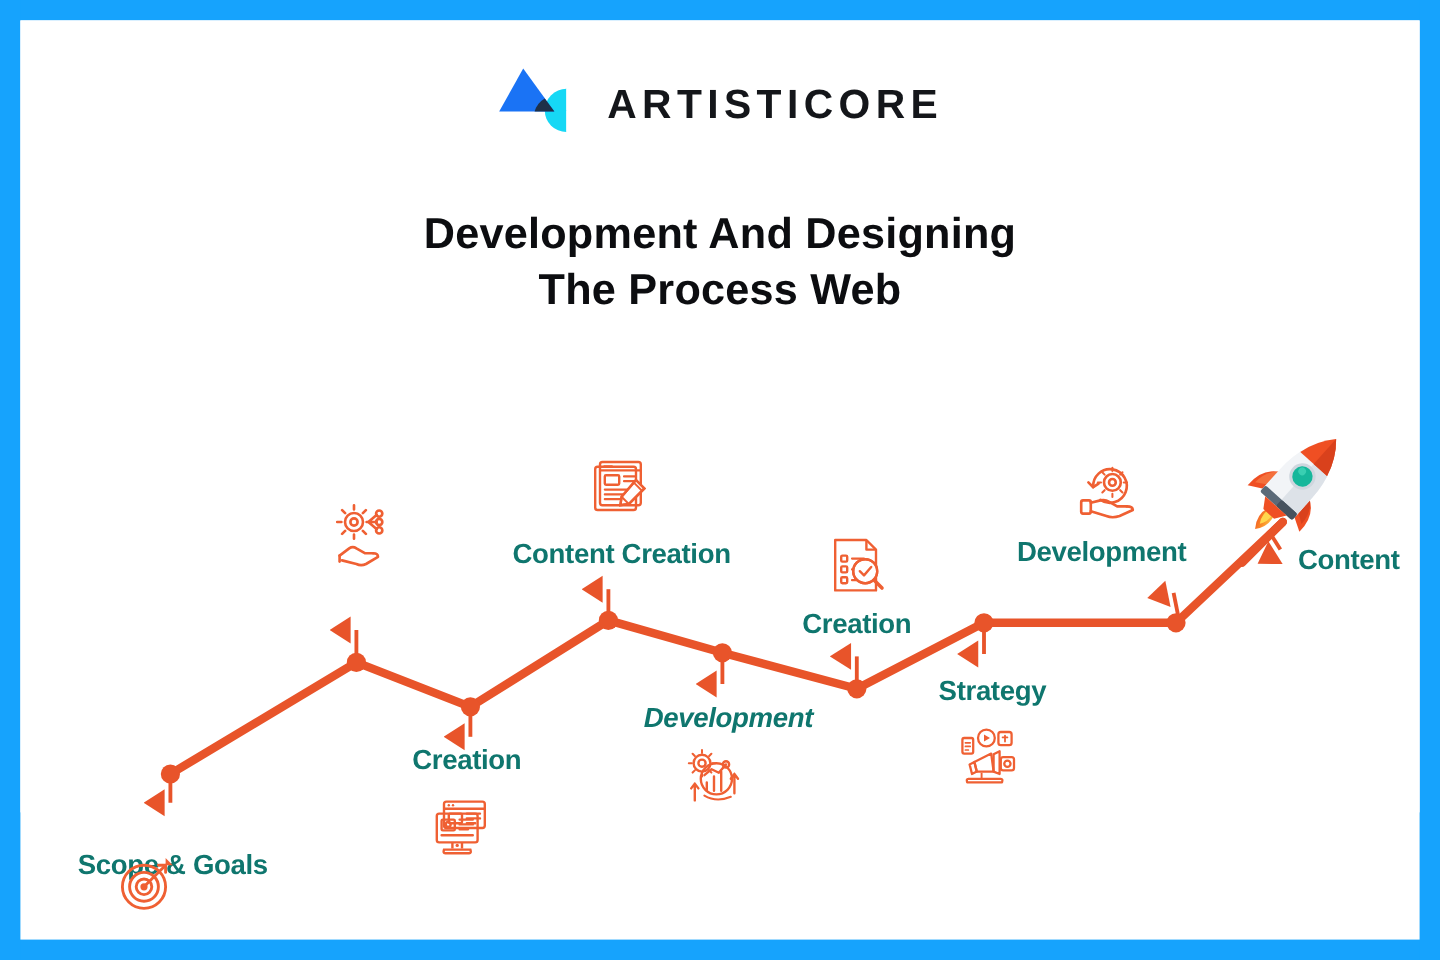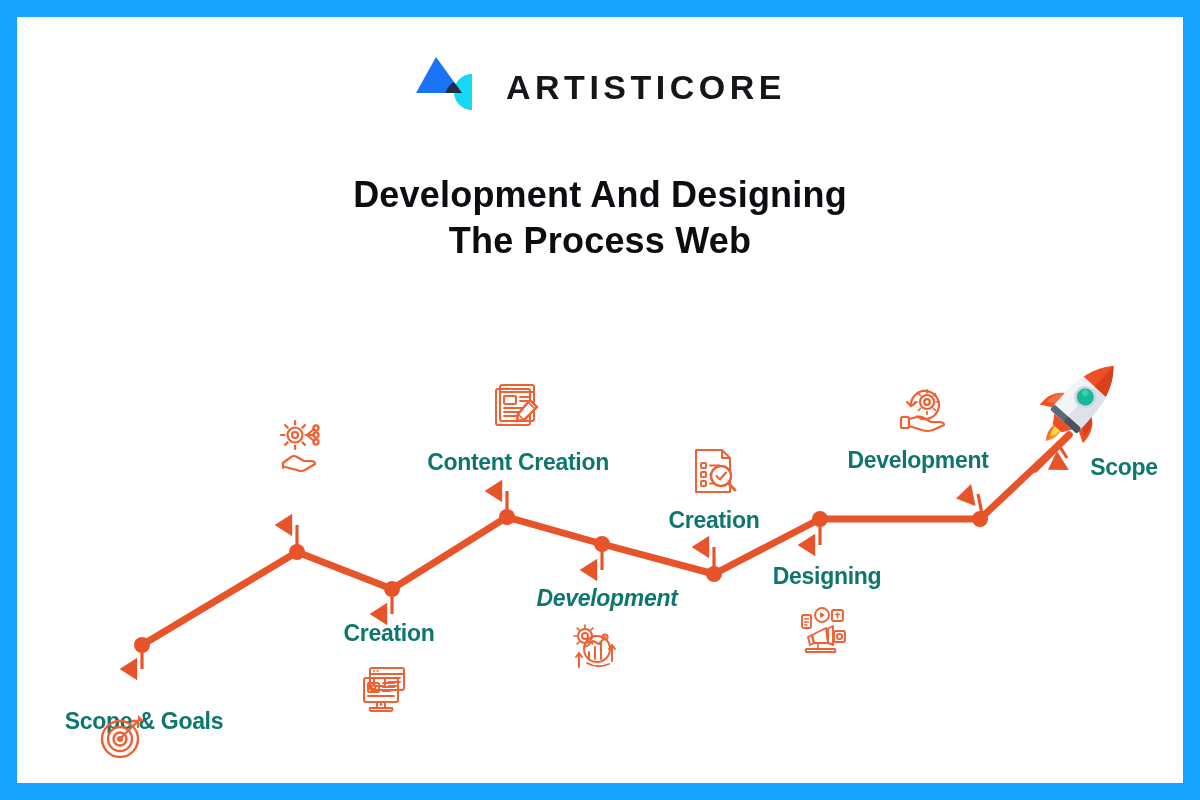--- a/index.html
+++ b/index.html
@@ -274,21 +274,21 @@
         <rect x="15" y="28" width="5" height="5" rx="1"></rect>
         <rect x="15" y="37" width="5" height="5" rx="1"></rect>
         <path d="M24 21.5 L34 21.5 M24 30.5 L30 30.5 M24 39.5 L28 39.5" stroke-linecap="round" stroke-width="1.8"></path>
         <circle cx="35" cy="32" r="10" fill="#ffffff"></circle>
         <circle cx="35" cy="32" r="10"></circle>
         <path d="M30.5 32 L34 35.5 L40 28.5" stroke-linecap="round" stroke-linejoin="round"></path>
         <path d="M42.5 39.5 L49 46" stroke-width="3" stroke-linecap="round"></path>
       </svg>
     </div>
 
-    <div class="step-label" style="left:810px; top:559px;">Designing</div>
+    <div class="step-label" style="left:810px; top:559px;">Strategy</div>
     <div class="step-icon" style="left:809px; top:616px;">
       <svg viewBox="0 0 56 56" fill="none" stroke="#ef6033" stroke-width="1.9">
         <rect x="4" y="10" width="9" height="13" rx="1.5"></rect>
         <path d="M6.5 14 L10.5 14 M6.5 17 L10.5 17 M6.5 20 L9 20" stroke-width="1.4" stroke-linecap="round"></path>
         <circle cx="24" cy="10" r="7"></circle>
         <path d="M22 7 L27 10 L22 13 Z" fill="#ef6033" stroke="none"></path>
         <rect x="34" y="5" width="11" height="11" rx="2"></rect>
         <path d="M39.5 8 L39.5 13 M37.5 9.5 L41.5 9.5" stroke-width="1.5" stroke-linecap="round"></path>
         <rect x="36" y="26" width="11" height="11" rx="2"></rect>
         <circle cx="41.5" cy="31.5" r="2.6"></circle>
@@ -308,21 +308,21 @@
         <circle cx="30" cy="21" r="7"></circle>
         <circle cx="30" cy="21" r="2.8"></circle>
         <path d="M30 11.5 L30 8.8 M30 33.2 L30 30.5 M20.5 21 L17.8 21 M42.2 21 L39.5 21
                  M23.5 14.5 L21.6 12.6 M36.5 27.5 L38.4 29.4 M36.5 14.5 L38.4 12.6 M23.5 27.5 L21.6 29.4" stroke-linecap="round" stroke-width="1.7"></path>
         <rect x="4" y="36" width="8" height="11" rx="1.5"></rect>
         <path d="M12 38 L20 36 Q24 35 27 37 L34 41 L42 41" stroke-linecap="round" stroke-linejoin="round"></path>
         <path d="M42 41 Q47 41 47 44 L36 49 Q30 51 25 49 L12 45" stroke-linecap="round" stroke-linejoin="round"></path>
       </svg>
     </div>
 
-    <div class="step-label" style="left:1107px; top:450px;">Scope</div>
+    <div class="step-label" style="left:1107px; top:450px;">Content</div>
     <div class="rocket" style="left:1063px; top:386px;">
       <svg viewBox="0 0 86 104" xmlns="http://www.w3.org/2000/svg">
         <g transform="rotate(42 43 52)">
 
           <path d="M43 76 Q33 90 43 103 Q53 90 43 76 Z" fill="url(#flameGrad)"></path>
           <path d="M43 78 Q37 88 43 97 Q49 88 43 78 Z" fill="#ffd84d"></path>
 
           <path d="M26 54 Q13 62 14 80 L30 71 Z" fill="#ef4f23"></path>
           <path d="M26 54 Q17 61 17 74 L28 67 Z" fill="#f4703c"></path>
 

